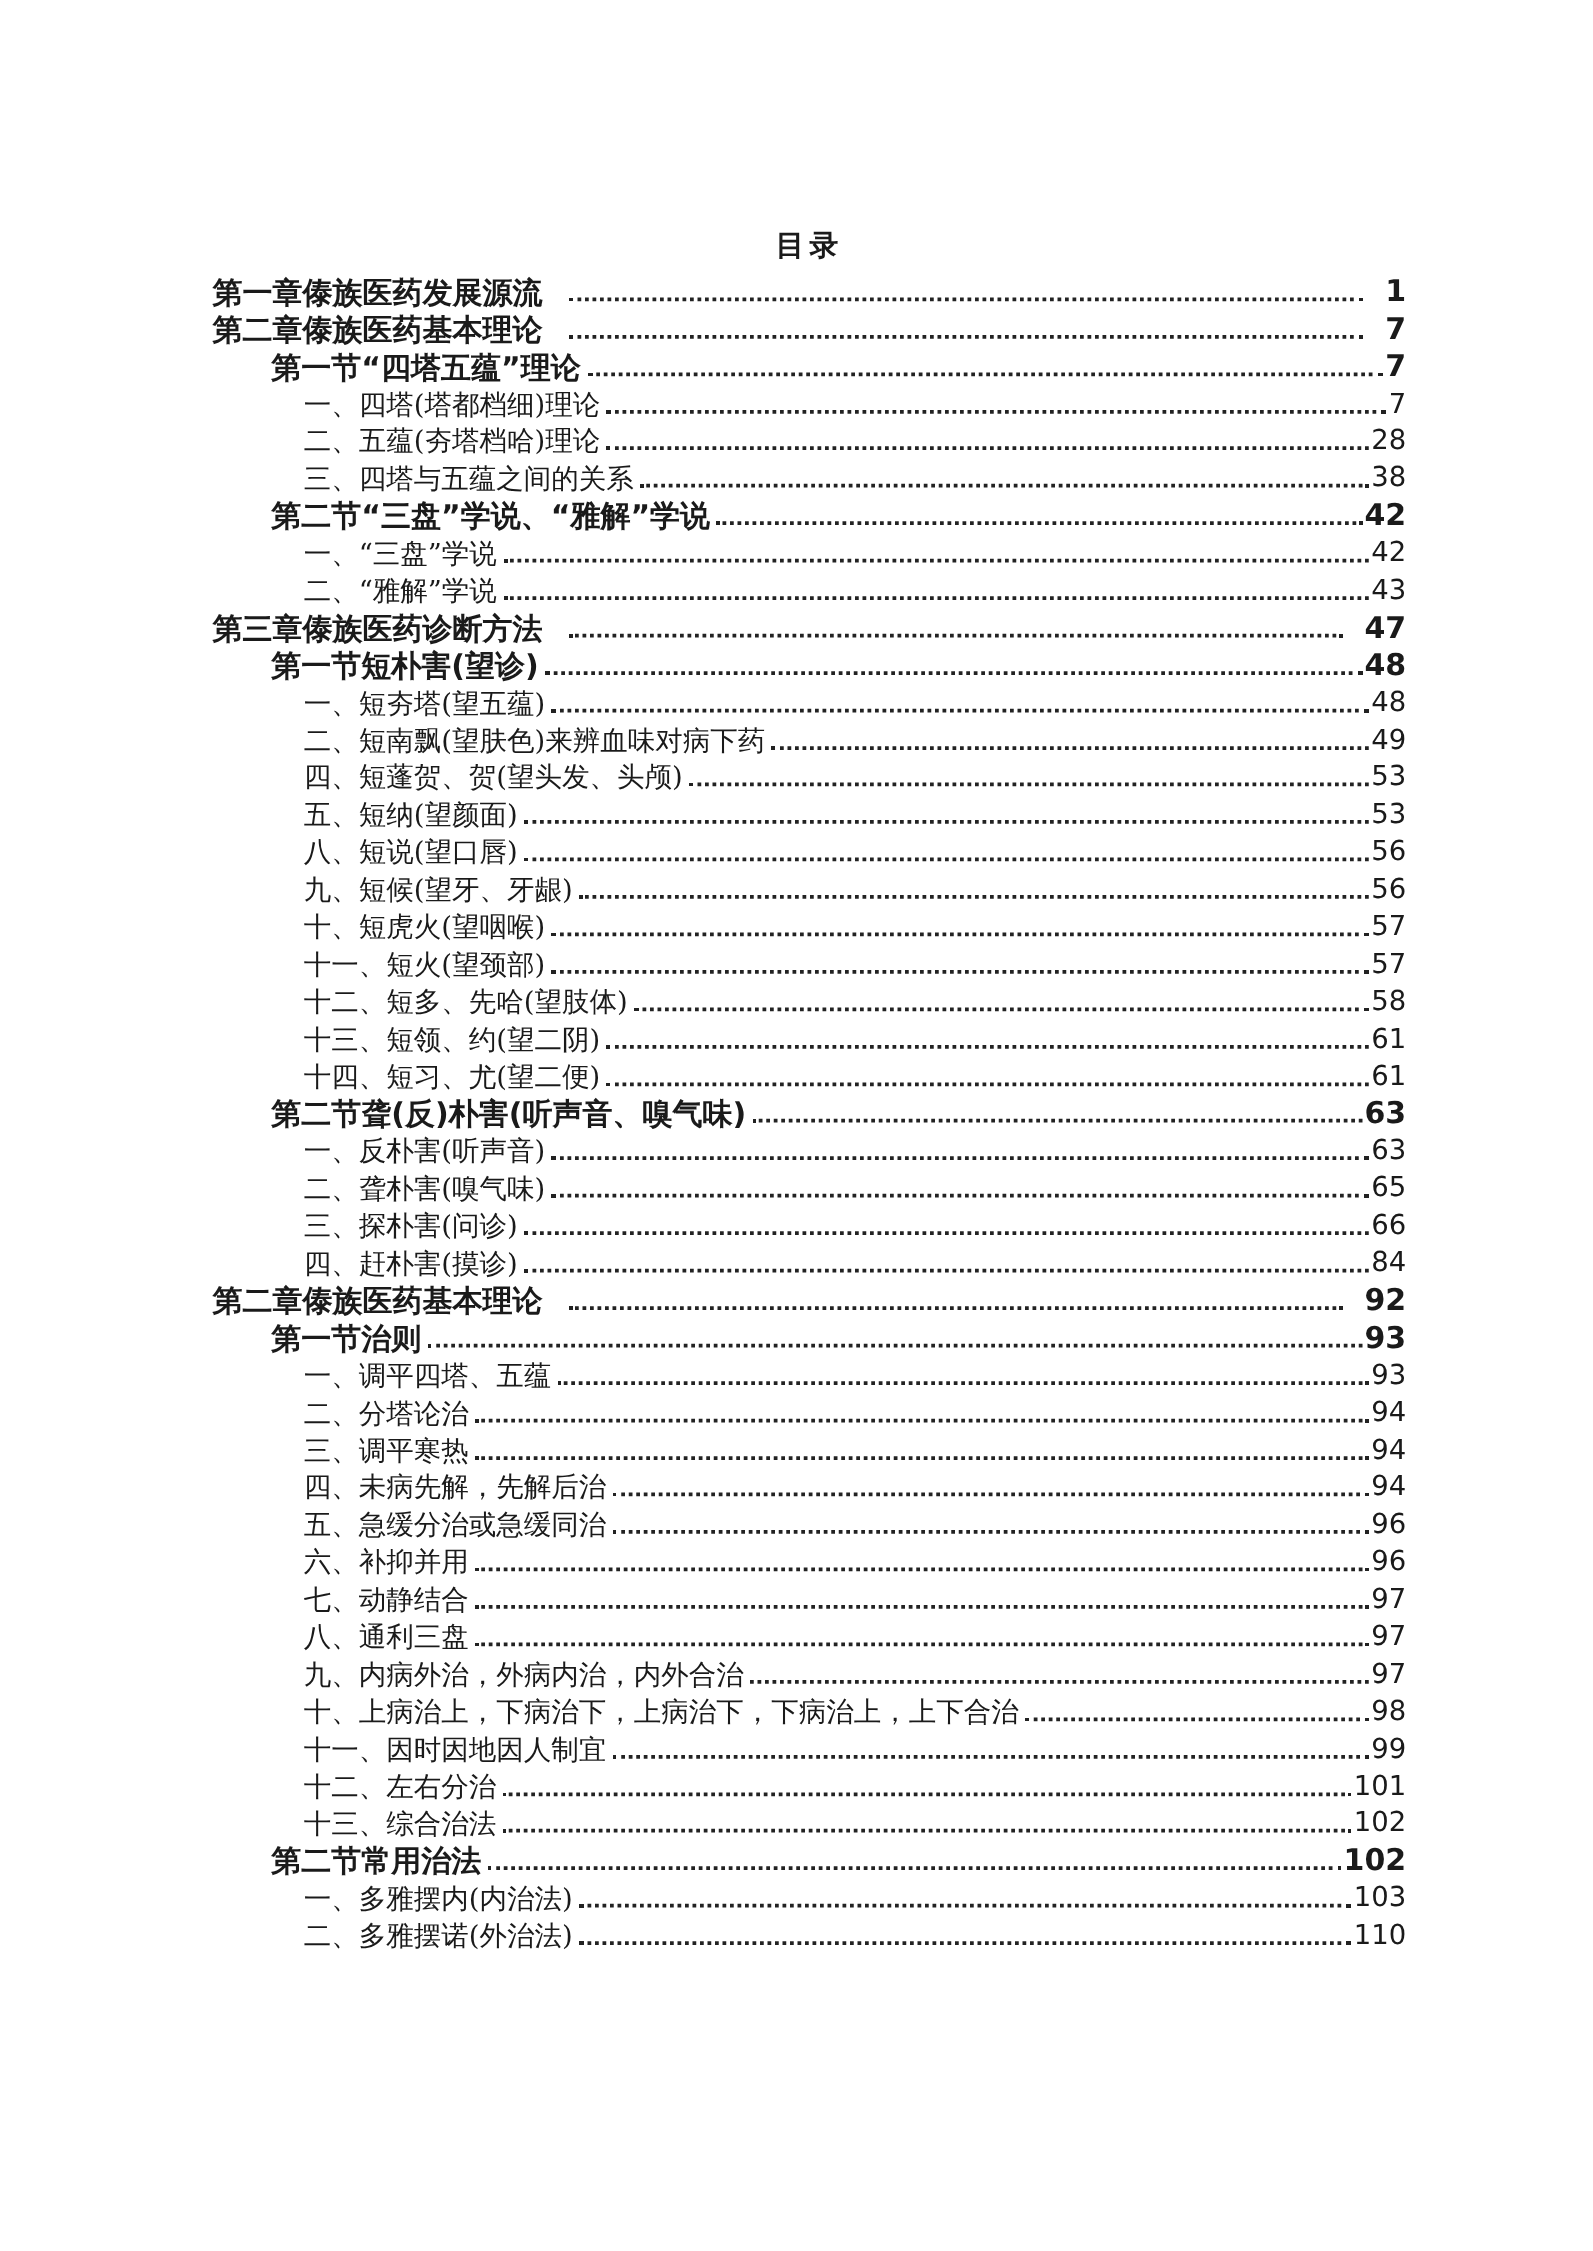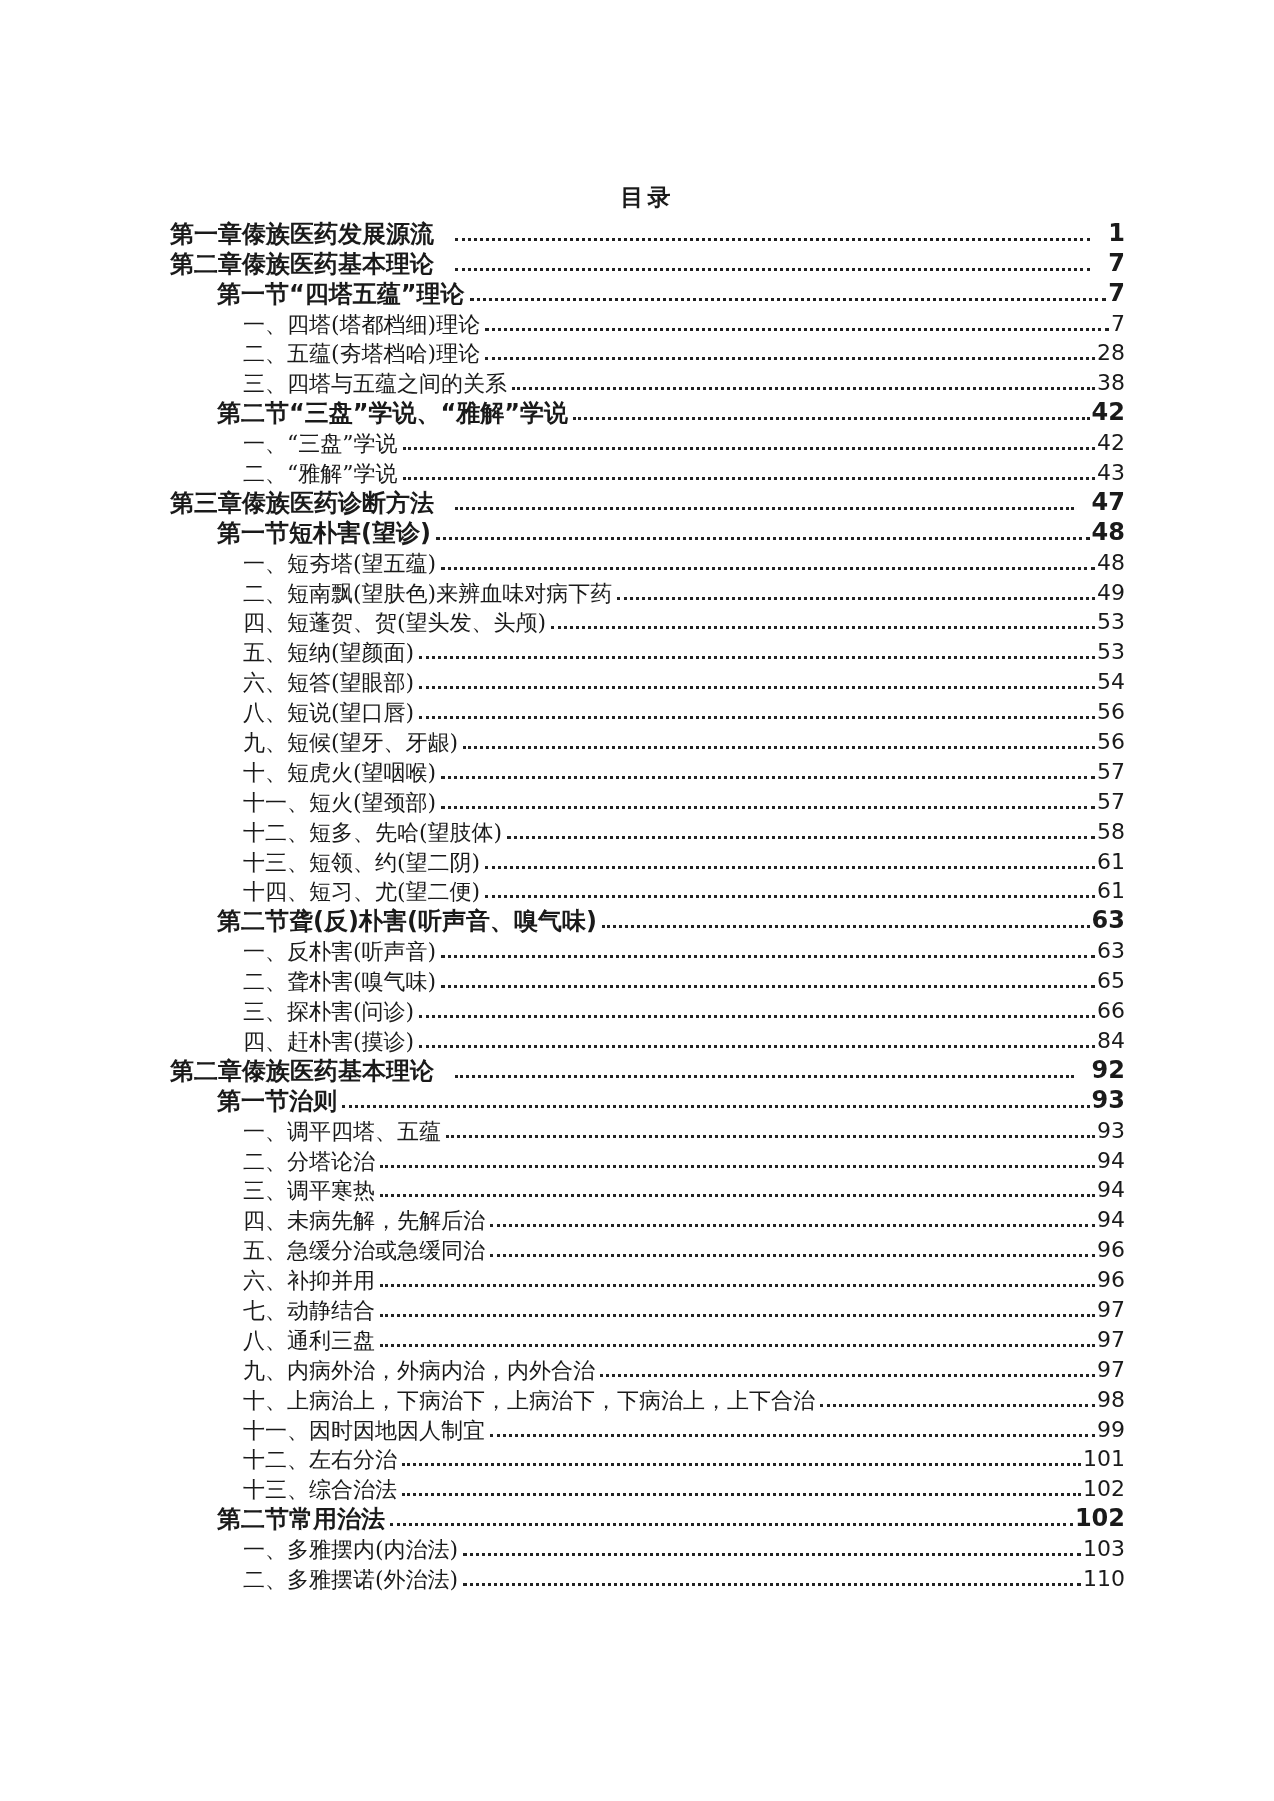--- a/index.html
+++ b/index.html
@@ -154,25 +154,20 @@
     <span class="label">四、短蓬贺、贺(望头发、头颅)</span>
     <span class="dots"></span>
     <span class="pagenum">53</span>
   </div>
       <div class="toc-row lv2">
     <span class="label">五、短纳(望颜面)</span>
     <span class="dots"></span>
     <span class="pagenum">53</span>
   </div>
       <div class="toc-row lv2">
-    <span class="label">六、短答(望眼部)</span>
-    <span class="dots"></span>
-    <span class="pagenum">54</span>
-  </div>
-      <div class="toc-row lv2">
     <span class="label">八、短说(望口唇)</span>
     <span class="dots"></span>
     <span class="pagenum">56</span>
   </div>
       <div class="toc-row lv2">
     <span class="label">九、短候(望牙、牙龈)</span>
     <span class="dots"></span>
     <span class="pagenum">56</span>
   </div>
       <div class="toc-row lv2">

